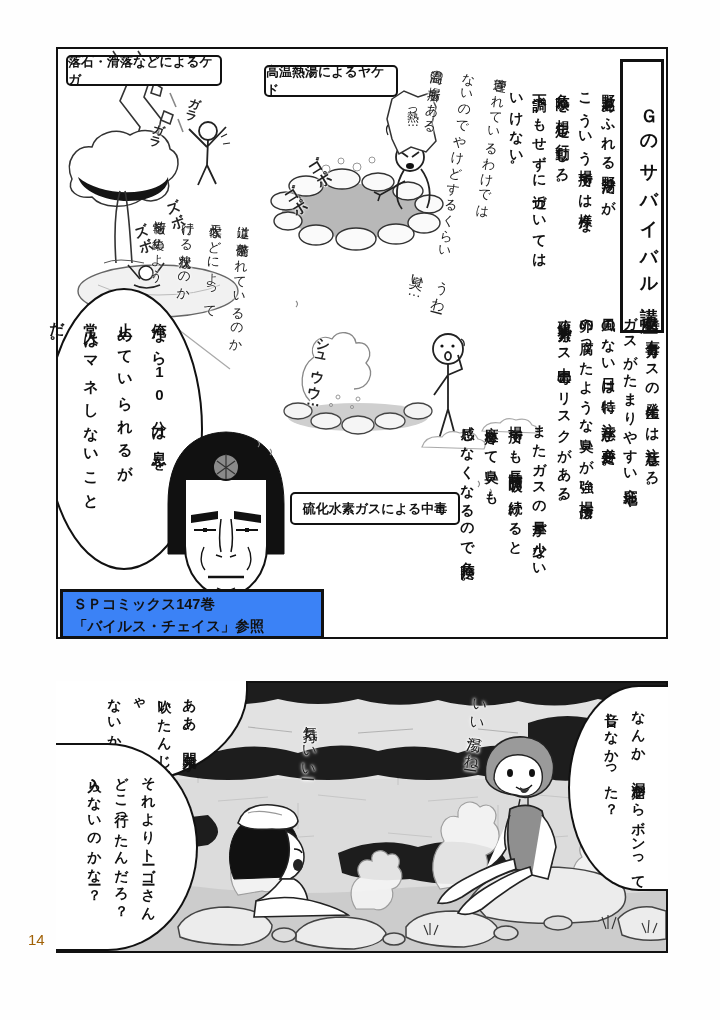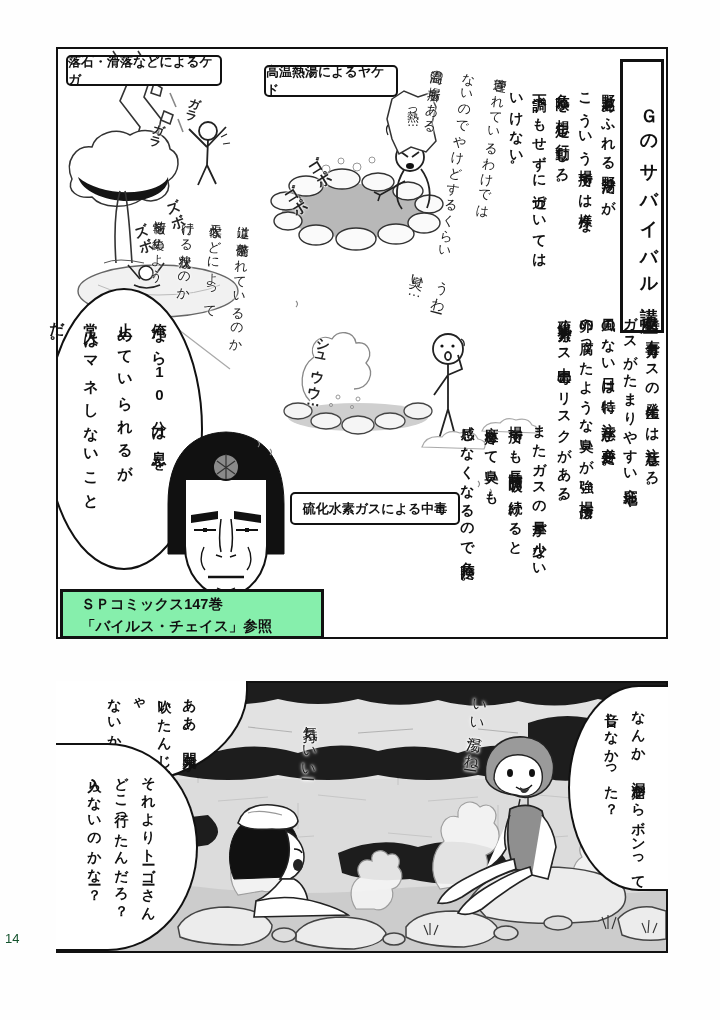--- a/index.html
+++ b/index.html
@@ -26,32 +26,32 @@
     writing-mode:vertical-rl;text-orientation:upright;
     font-weight:700;font-size:18px;letter-spacing:8px;
     text-align:center;padding-top:12px;box-sizing:border-box;z-index:4;
   }
   .hlabel{
     position:absolute;background:#fff;border:2px solid #111;border-radius:5px;
     display:flex;align-items:center;justify-content:center;
     font-size:13px;font-weight:600;z-index:5;box-sizing:border-box;
   }
   .caption-box{
-    position:absolute;background:#86efac;border:3px solid #111;
-    font-size:14.5px;font-weight:600;line-height:1.5;padding:2px 18px;
+    position:absolute;background:#3b82f6;border:3px solid #111;
+    font-size:14.5px;font-weight:600;line-height:1.5;padding:2px 10px;
     white-space:pre-line;z-index:6;box-sizing:border-box;
   }
   .bubble{position:absolute;background:#fff;border:2px solid #111;z-index:3;box-sizing:border-box;}
   #bubble-right2{right:-2px;top:2px;width:100px;height:206px;
     border-right:none;border-radius:110px 0 0 110px / 160px 0 0 160px;}
   #bubble-left1{left:-2px;top:-2px;width:192px;height:104px;
     border-left:none;border-top:none;border-radius:0 0 130px 40px / 0 0 95px 40px;}
   #bubble-left2{left:-2px;top:60px;width:142px;height:208px;
     border-left:none;border-radius:0 130px 130px 0 / 0 150px 150px 0;}
-  #page-number{position:absolute;left:5px;top:931px;font-size:13px;color:#14532d;}
+  #page-number{position:absolute;left:28px;top:931px;font-size:15px;color:#a16207;}
 </style>
 </head>
 <body>
 
 <div class="panel" id="panel1">
 
   <svg class="scene" width="608" height="588" viewBox="0 0 608 588">
 
     <g stroke="#333" fill="none" stroke-width="1.6">
       <path d="M55,2 L72,28 L62,52 L82,78 L74,106 L92,128 L104,140"></path>

